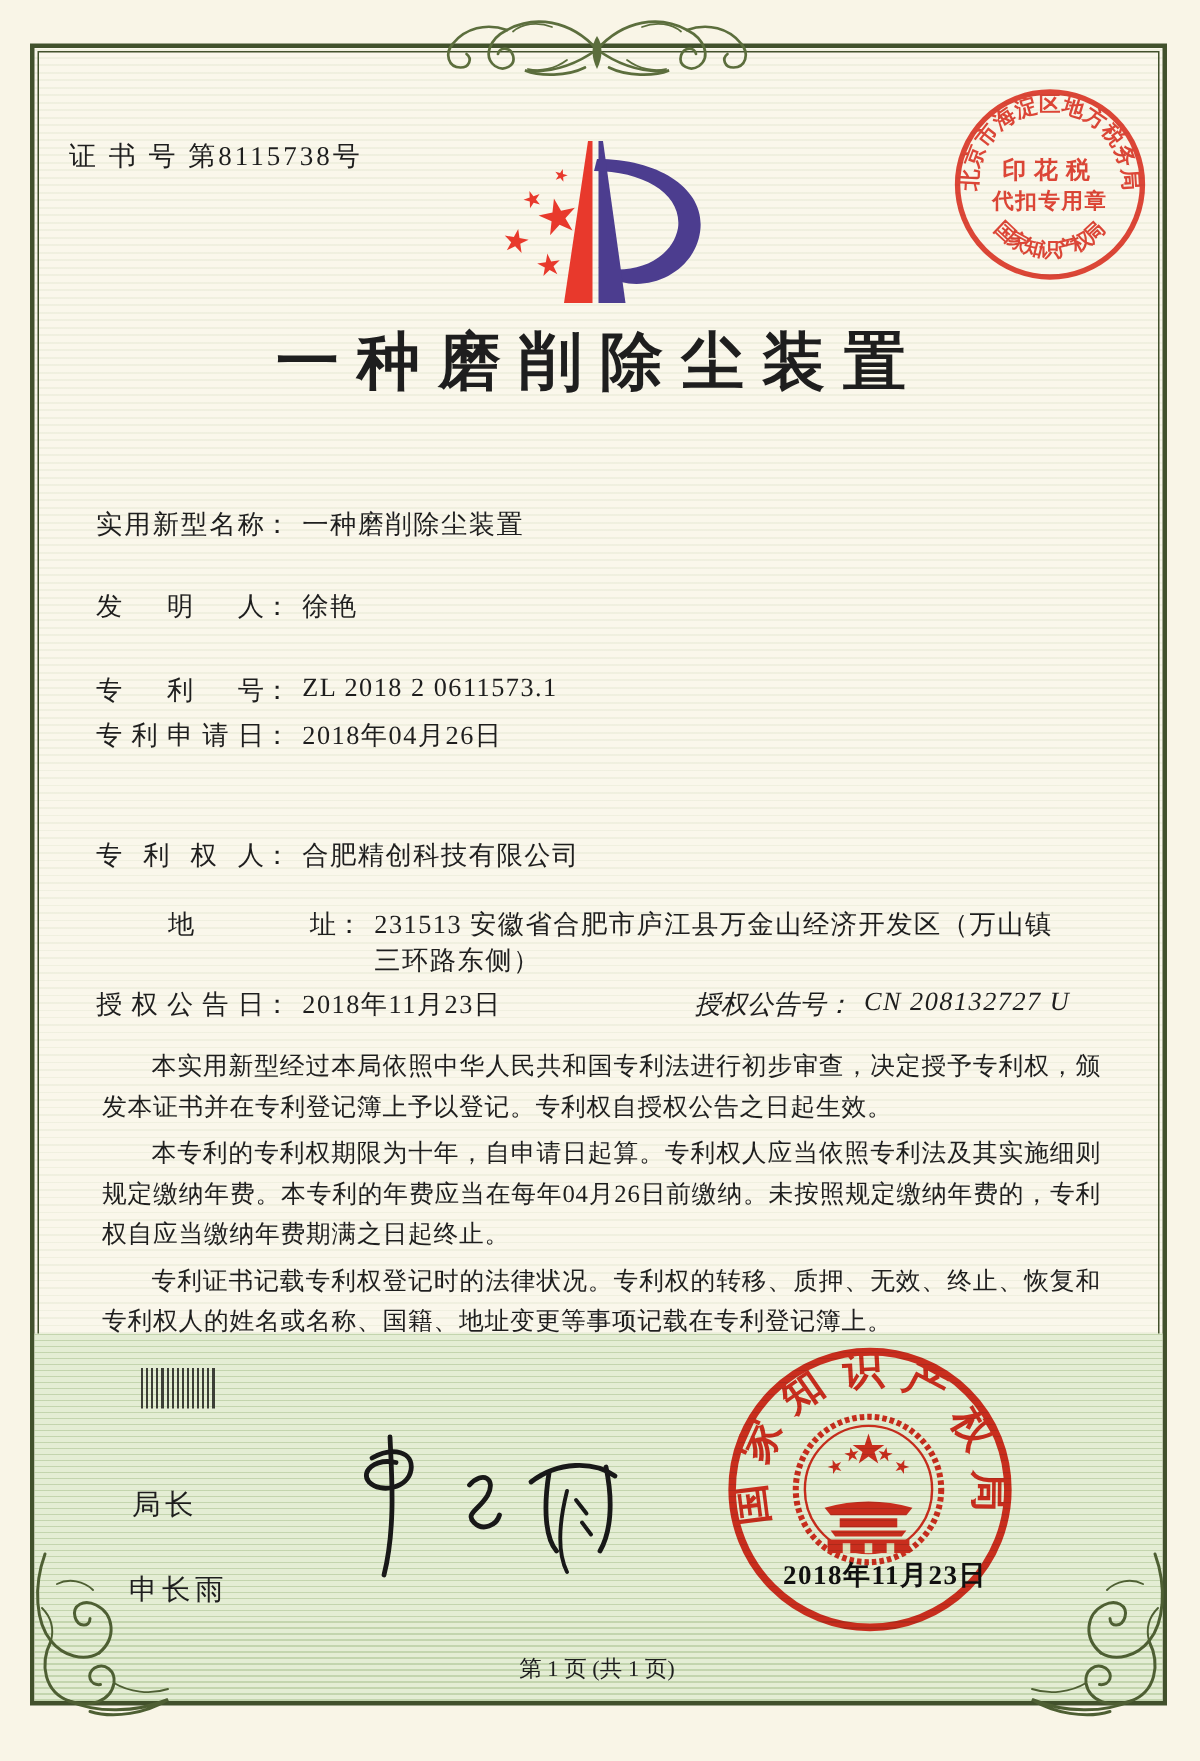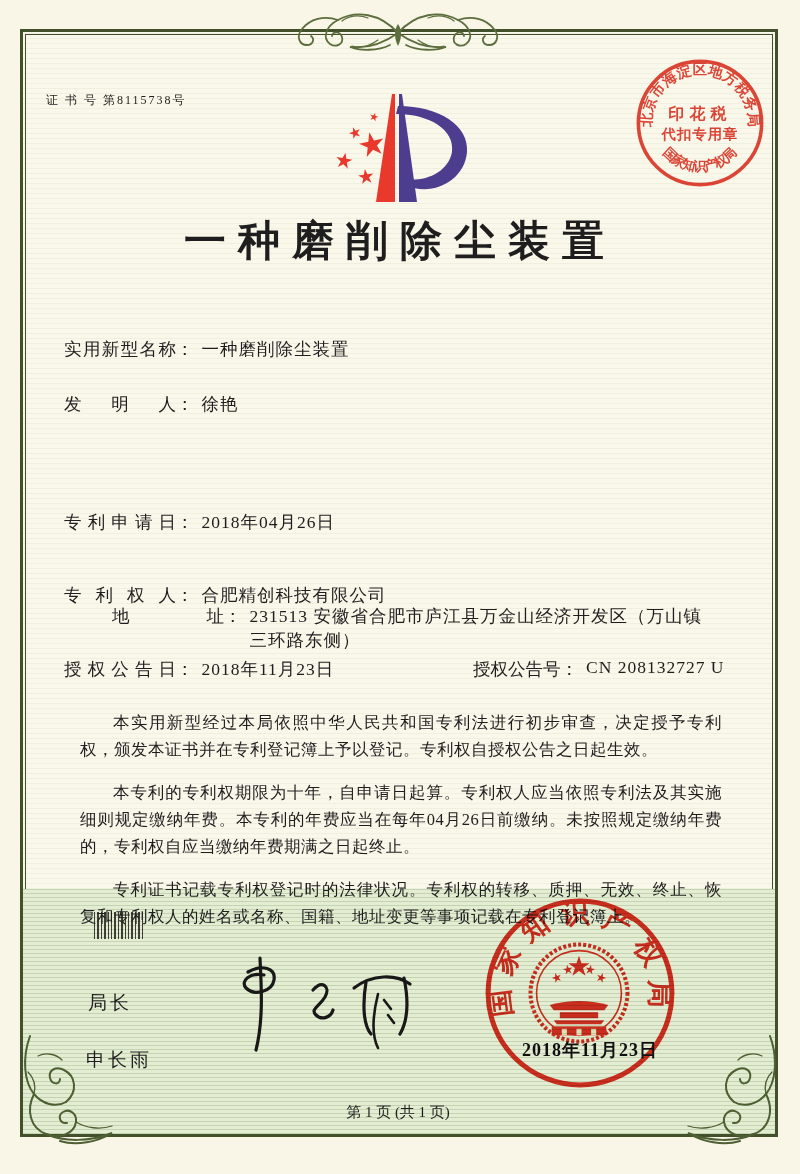--- a/index.html
+++ b/index.html
@@ -19,33 +19,33 @@
     z-index:0;
   }
   .frame-inner{position:absolute;inset:2px;border:1px solid #42512c;pointer-events:none;}
   .green-band{
     position:absolute;left:0;right:0;bottom:0;height:245px;
     background:
       repeating-linear-gradient(0deg, rgba(110,150,75,.28) 0 1px, rgba(0,0,0,0) 1px 4px),
       #e4edd4;
   }
   
-  .cert-no{left:46px;top:92px;font-size:12px;letter-spacing:2px;z-index:3;}
+  .cert-no{left:46px;top:92px;font-size:18px;letter-spacing:2px;z-index:3;}
   .title{
     left:0;right:0;top:213px;text-align:center;font-size:42px;font-weight:bold;
     letter-spacing:12px;z-index:3;
   }
   .field-row{left:64px;z-index:3;font-size:17.5px;white-space:nowrap;}
   .flabel{display:inline-block;width:112px;text-align:justify;text-align-last:justify;vertical-align:top;}
   .flabel-plain{display:inline-block;vertical-align:top;}
   .fcolon{display:inline-block;margin-right:8px;vertical-align:top;}
   .fvalue{display:inline-block;letter-spacing:1px;vertical-align:top;}
   .addr-l2{display:block;}
   .paras{left:64px;top:693px;width:674px;z-index:3;font-size:16.5px;line-height:27px;text-align:justify;letter-spacing:.5px;}
-  .paras p{margin:16px;text-indent:2em;}
+  .paras p{margin:4px;text-indent:2em;}
   .director{left:88px;font-size:19px;letter-spacing:3px;z-index:4;}
   .footer{left:0;right:4px;top:1103px;text-align:center;font-size:15px;z-index:4;}
   .seal-date{
     left:500px;top:1038px;width:180px;text-align:center;z-index:6;
     font-size:18px;font-weight:600;letter-spacing:1px;color:#101010;
   }
   .barcode{
     left:94px;top:912px;width:50px;height:27px;z-index:4;
     background:repeating-linear-gradient(90deg,#20201c 0 1.4px,rgba(0,0,0,0) 1.4px 3.4px);
     opacity:.85;
@@ -132,33 +132,36 @@
     <text x="80" y="76" font-size="15" fill="#e03a2c" font-weight="bold" text-anchor="middle" letter-spacing="5">印花税</text>
     <text x="80" y="95" font-size="13.5" fill="#e03a2c" font-weight="bold" text-anchor="middle" letter-spacing="1">代扣专用章</text>
   </svg>
 
   <div class="abs field-row" style="top:337px;">
     <span class="flabel">实用新型名称</span><span class="fcolon">：</span><span class="fvalue">一种磨削除尘装置</span>
   </div>
   <div class="abs field-row" style="top:392px;">
     <span class="flabel">发明人</span><span class="fcolon">：</span><span class="fvalue">徐艳</span>
   </div>
-  <div class="abs field-row" style="top:510px;">
+  <div class="abs field-row" style="top:448px;">
+    <span class="flabel">专利号</span><span class="fcolon">：</span><span class="fvalue">ZL 2018 2 0611573.1</span>
+  </div>
+  <div class="abs field-row" style="top:478px;">
     <span class="flabel">专利申请日</span><span class="fcolon">：</span><span class="fvalue">2018年04月26日</span>
   </div>
-  <div class="abs field-row" style="top:583px;">
+  <div class="abs field-row" style="top:558px;">
     <span class="flabel">专利权人</span><span class="fcolon">：</span><span class="fvalue">合肥精创科技有限公司</span>
   </div>
   <div class="abs field-row" style="top:604px;margin-left:48px;">
     <span class="flabel">地址</span><span class="fcolon">：</span><span class="fvalue"><span>231513 安徽省合肥市庐江县万金山经济开发区（万山镇</span><span class="addr-l2">三环路东侧）</span></span>
   </div>
   <div class="abs field-row" style="top:657px;">
     <span class="flabel">授权公告日</span><span class="fcolon">：</span><span class="fvalue">2018年11月23日</span>
   </div>
-  <div class="abs field-row" style="top:657px;left:473px;">
+  <div class="abs field-row" style="top:657px;left:463px;font-style:italic;">
     <span class="flabel-plain">授权公告号</span><span class="fcolon">：</span><span class="fvalue">CN 208132727 U</span>
   </div>
 
   <div class="abs paras">
     <p>本实用新型经过本局依照中华人民共和国专利法进行初步审查，决定授予专利权，颁发本证书并在专利登记簿上予以登记。专利权自授权公告之日起生效。</p>
     <p>本专利的专利权期限为十年，自申请日起算。专利权人应当依照专利法及其实施细则规定缴纳年费。本专利的年费应当在每年04月26日前缴纳。未按照规定缴纳年费的，专利权自应当缴纳年费期满之日起终止。</p>
     <p>专利证书记载专利权登记时的法律状况。专利权的转移、质押、无效、终止、恢复和专利权人的姓名或名称、国籍、地址变更等事项记载在专利登记簿上。</p>
   </div>
 
   <div class="abs barcode"></div>

